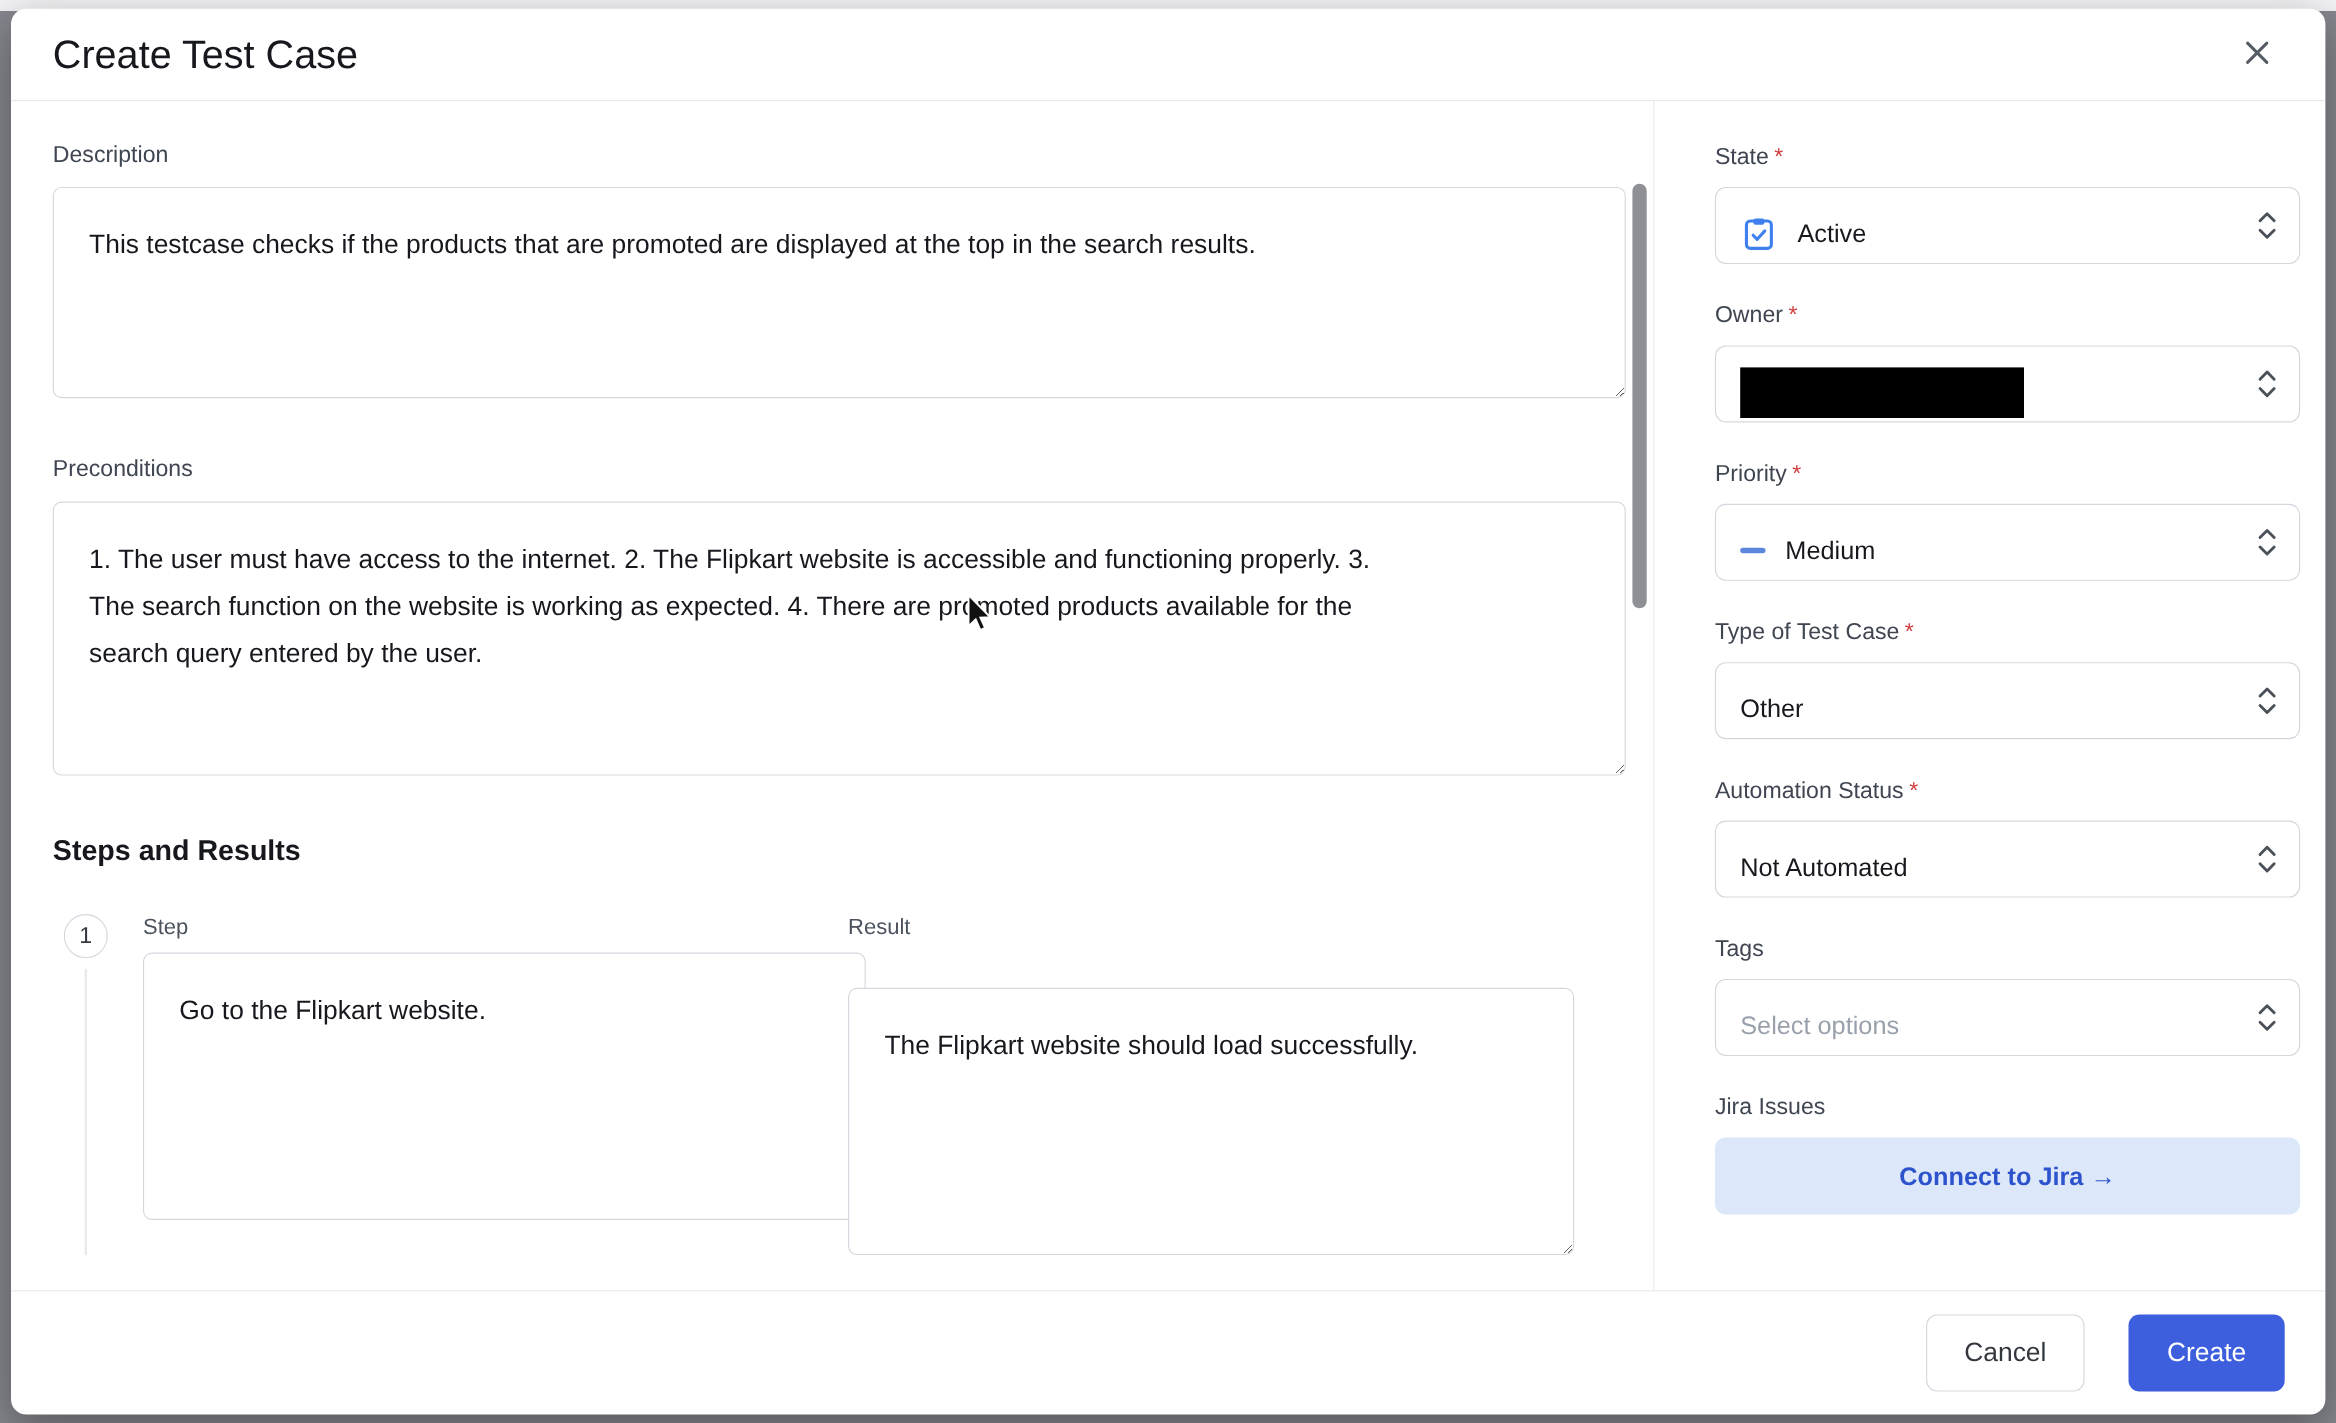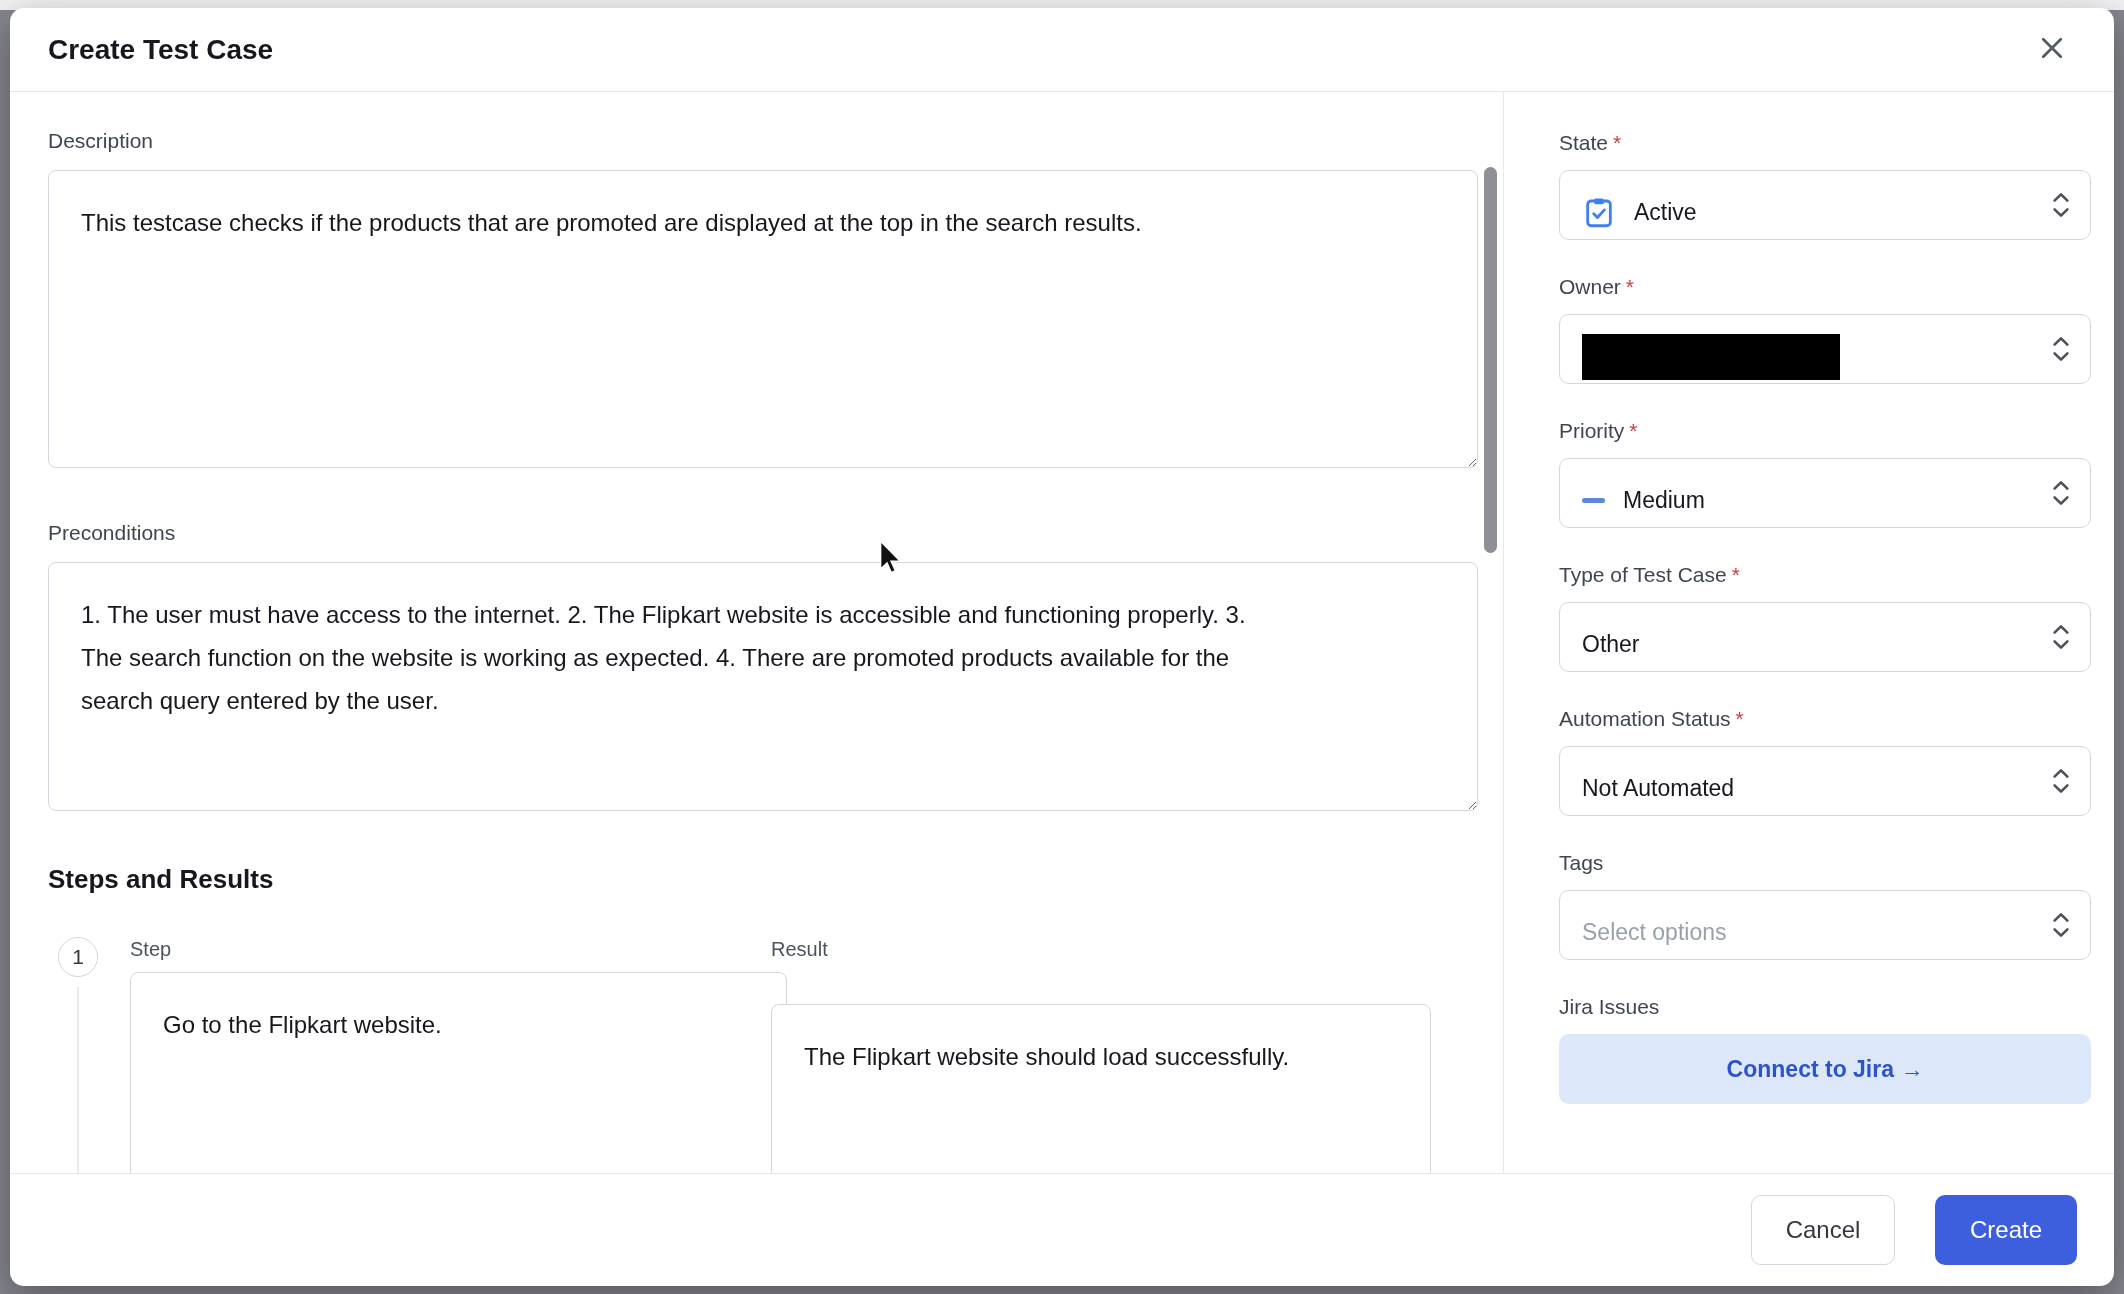--- a/index.html
+++ b/index.html
@@ -11,34 +11,34 @@
   .backdrop-page-title { position:absolute; top:-30px; left:112px;
     font-size:32px; font-weight:700; color:#3b4250; letter-spacing:.5px; }
 
   .modal { position:absolute; left:10px; top:8px; width:2104px; height:1278px;
     background:#fff; border-radius:14px; box-shadow:0 12px 40px rgba(0,0,0,.35);
     display:flex; flex-direction:column; overflow:hidden; }
 
   .modal-header { height:84px; flex:0 0 84px; display:flex; align-items:center;
     justify-content:space-between; padding:0 40px 0 38px;
     border-bottom:1px solid #e6e8eb; }
-  .modal-title { font-size:28px; font-weight:700; color:#16181d; }
+  .modal-title { font-size:36px; font-weight:400; color:#16181d; }
   .close-btn { width:44px; height:44px; border:none; background:transparent;
     cursor:pointer; display:flex; align-items:center; justify-content:center; }
 
   .modal-body { flex:1 1 auto; display:flex; min-height:0; }
 
   
   .content { width:1493px; flex:0 0 1493px; position:relative; overflow:hidden;
     padding:36px 0 0 38px; }
   .field-label { font-size:21px; color:#3f4651; line-height:26px; margin-bottom:16px; }
   textarea { display:block; width:1430px; border:1px solid #d3d7dd; border-radius:8px;
     background:#fff; font-family:inherit; font-size:24px; line-height:43px;
     color:#16181d; padding:30px 32px; outline:none; resize:both; }
-  .ta-desc { height:298px; margin-bottom:52px; }
+  .ta-desc { height:192px; margin-bottom:52px; }
   .ta-precond { height:249px; margin-bottom:52px; padding-right:210px; }
   .steps-heading { font-size:26px; font-weight:700; color:#16181d; line-height:32px;
     margin-bottom:42px; }
   .step-row { display:flex; align-items:stretch; }
   .step-num-col { width:40px; margin-left:10px; margin-right:32px; display:flex;
     flex-direction:column; align-items:center; }
   .step-num { width:40px; height:40px; border:1px solid #d3d7dd; border-radius:50%;
     display:flex; align-items:center; justify-content:center; font-size:21px;
     color:#33383f; flex:0 0 40px; }
   .step-connector { width:2px; background:#e6e8eb; flex:1 1 auto; margin-top:10px; }

